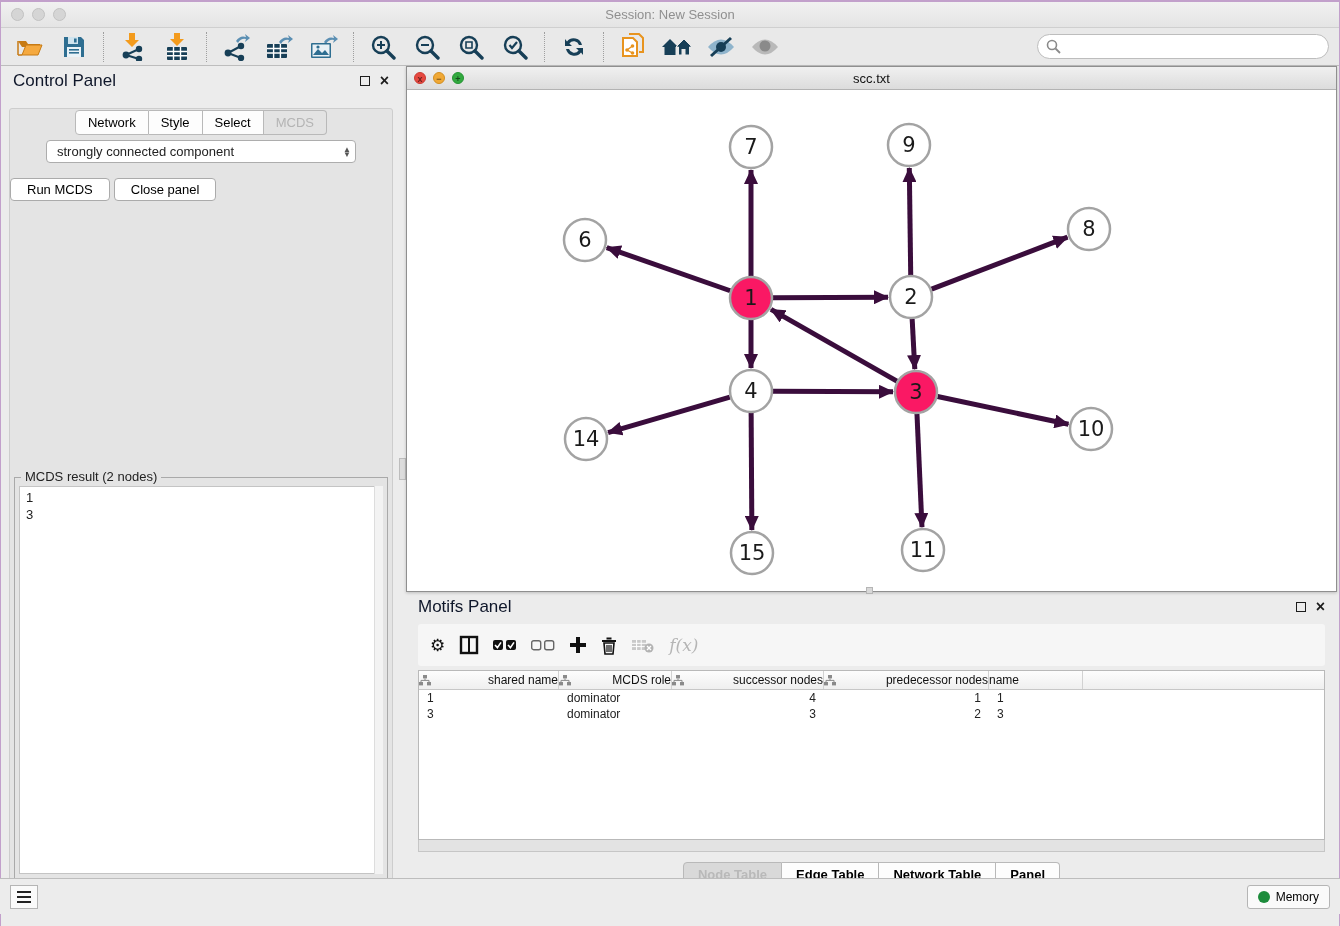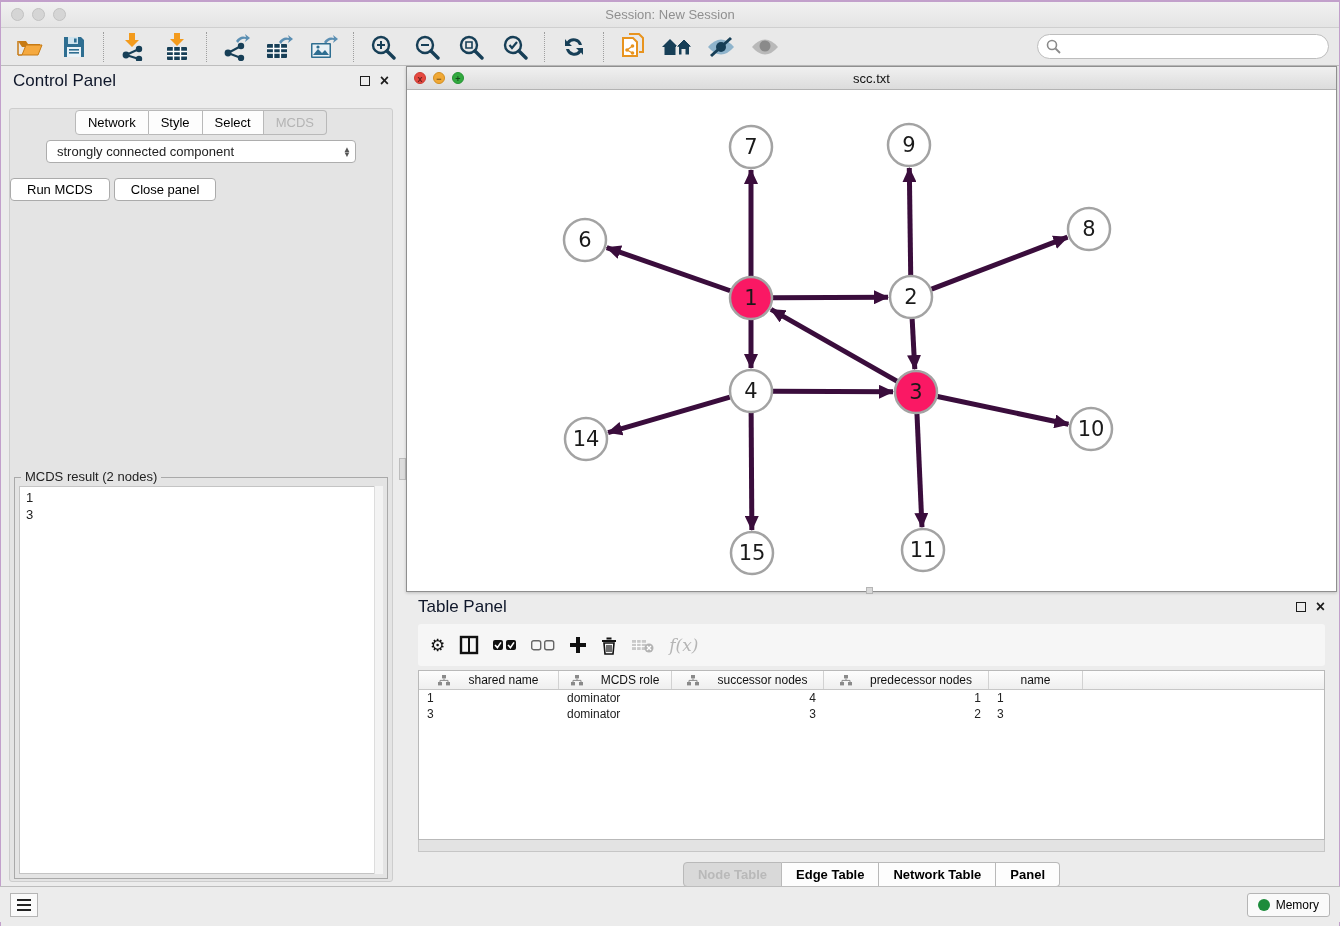--- a/index.html
+++ b/index.html
@@ -84,34 +84,34 @@
   .tpanel { position:absolute; left:405px; top:528px; width:931px; height:294px; }
   .tp-toolbar { margin:4px 12px 0 12px; height:42px; background:#f6f6f6; border-radius:3px;
     display:flex; align-items:center; gap:14px; padding:0 12px; }
   .tpb { border:none; background:transparent; display:flex; align-items:center; cursor:pointer; }
   .gear-glyph { font-size:17px; color:#111; }
   .fx { font-family:"DejaVu Serif","Liberation Serif",serif; font-style:italic;
     font-size:17px; color:#b5b5b5; }
   .tablewrap { margin:4px 12px 0 12px; background:#fff; border:1px solid #b9b9b9; height:170px;
     position:relative; overflow:hidden; }
   .thead { display:flex; height:19px; border-bottom:1px solid #c7c7c7; background:linear-gradient(#fdfdfd,#efefef); }
-  .th { display:flex; align-items:center; justify-content:center; gap:18px;
+  .th { display:flex; align-items:center; justify-content:space-between; gap:18px;
     border-right:1px solid #d2d2d2; font-size:12px; color:#111; }
   .trow { display:flex; height:16px; align-items:center; font-size:12px; }
   .td { padding:0 8px; overflow:hidden; white-space:nowrap; }
   .hscroll { margin:0 12px; height:12px; background:#e3e3e3; border:1px solid #c6c6c6; border-top:none; }
   .ttabs { display:flex; justify-content:center; margin-top:10px; }
   .ttab { border:1px solid #b9b9b9; background:#fdfdfd; padding:4px 14px; font-size:13px;
     font-weight:bold; border-left-width:0; cursor:pointer; }
   .ttab:first-child { border-left-width:1px; border-radius:4px 0 0 4px; }
   .ttab:last-child { border-radius:0 4px 4px 0; }
   .ttab.sel { background:#d9d9d9; color:#b9b9b9; }
 
   
-  .statusbar { position:absolute; left:0; right:0; bottom:4px; height:36px; background:#ececec;
+  .statusbar { position:absolute; left:0; right:0; bottom:12px; height:36px; background:#ececec;
     border-top:1px solid #bdbdbd; display:flex; align-items:center; padding:0 10px; }
   .listbtn { width:28px; height:24px; background:#fafafa; border:1px solid #b5b5b5;
     display:flex; flex-direction:column; justify-content:center; gap:3px; align-items:center; cursor:pointer; }
   .listbtn i { display:block; width:14px; height:2px; background:#222; }
   .membtn { margin-left:auto; height:24px; background:#fafafa; border:1px solid #b5b5b5;
     border-radius:3px; display:flex; align-items:center; gap:6px; padding:0 10px;
     font-size:12px; cursor:pointer; }
   .memdot { width:12px; height:12px; border-radius:50%; background:#1d8c3c; }
 </style>
 </head>
@@ -377,21 +377,21 @@
             <circle cx="516" cy="460" r="21" fill="#ffffff" stroke="#a3a3a3" stroke-width="2.5"></circle>
             <text x="516" y="467" text-anchor="middle" font-size="21" fill="#1a1a1a" font-family="&quot;DejaVu Sans&quot;, sans-serif">11</text>
           </g>
         </svg>
     </div>
     <div class="resize-dot"></div>
   </div>
 
   <div class="tpanel">
     <div class="phead">
-      <span class="ptitle">Table Panel</span>
+      <span class="ptitle">Motifs Panel</span>
       <span class="phead-icons">
         <span class="float-ico"></span>
         <span class="close-ico">×</span>
       </span>
     </div>
     <div class="tp-toolbar">
       <button class="tpb">
         <span class="gear-glyph">⚙</span>
       </button>
       <button class="tpb">

